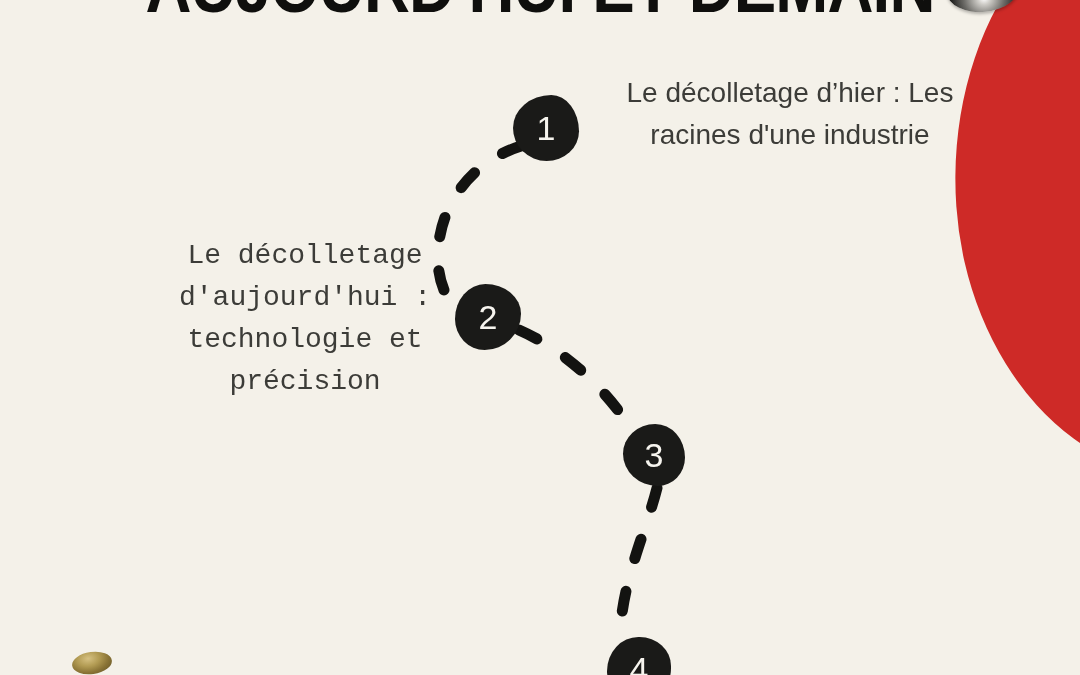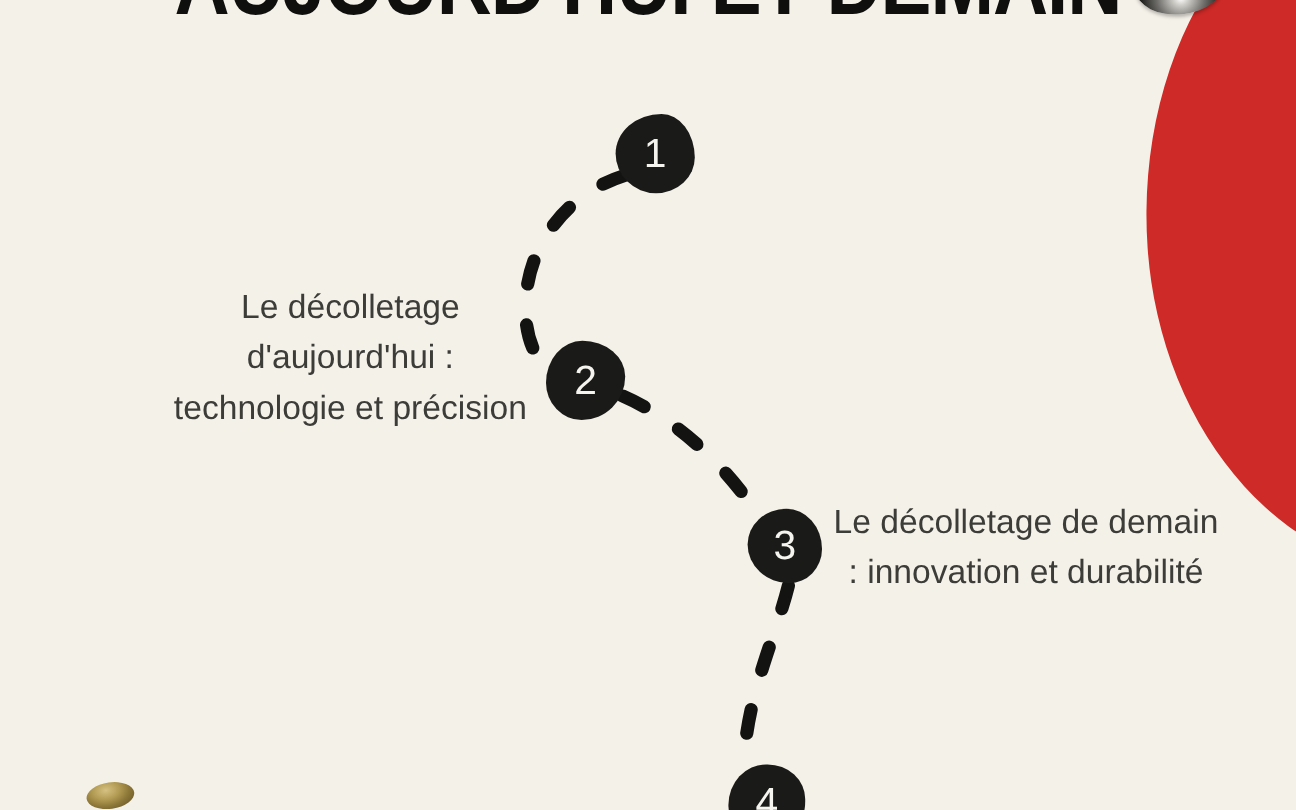--- a/index.html
+++ b/index.html
@@ -119,21 +119,21 @@
   
   .caption {
     position: absolute;
     color: #3C3C38;
     font-size: 28px;
     line-height: 42px;
     text-align: center;
     z-index: 3;
   }
   #cap-1 { left: 598px; top: 72px;  width: 384px; }
-  #cap-2 { left: 135px; top: 235px; width: 314px; }
+  #cap-2 { left: 148px; top: 235px; width: 314px; font-family: Liberation Mono, monospace; }
   #cap-3 { left: 690px; top: 414px; width: 330px; }
   #cap-4 { left: 276px; top: 629px; width: 290px; }
 </style>
 </head>
 <body>
 
 <div id="slide">
 
   <div class="deco" id="red-right"></div>
   <div class="deco" id="red-left"></div>
@@ -158,16 +158,16 @@
   <div class="node n2">
     <span>2</span>
   </div>
   <div class="node n3">
     <span>3</span>
   </div>
   <div class="node n4">
     <span>4</span>
   </div>
 
+  <div class="caption" id="cap-1">Le décolletage d’hier : Les racines d'une industrie</div>
   <div class="caption" id="cap-2">Le décolletage d'aujourd'hui : technologie et précision</div>
-  <div class="caption" id="cap-3">Le décolletage de demain : innovation et durabilité</div>
 
 </div>
 
 </body></html>

